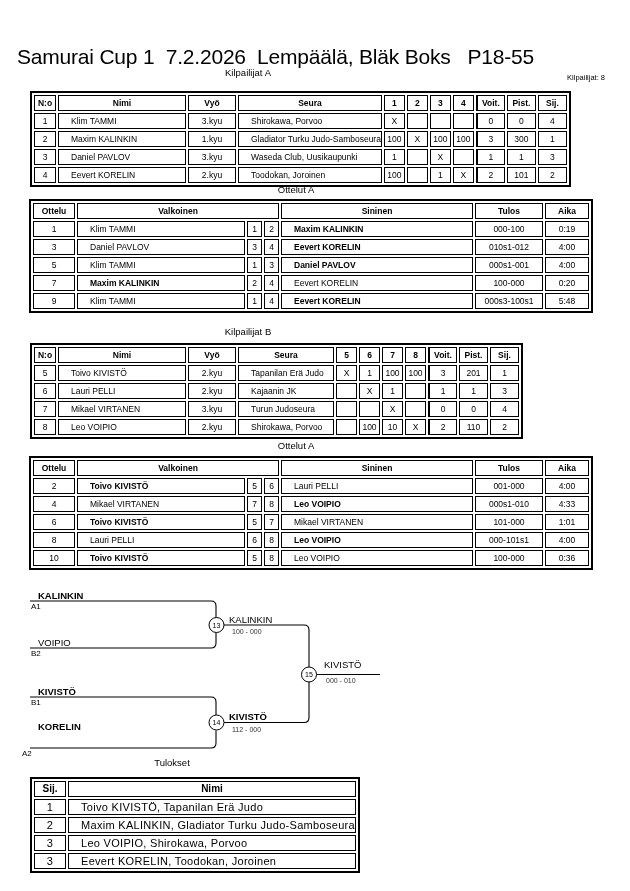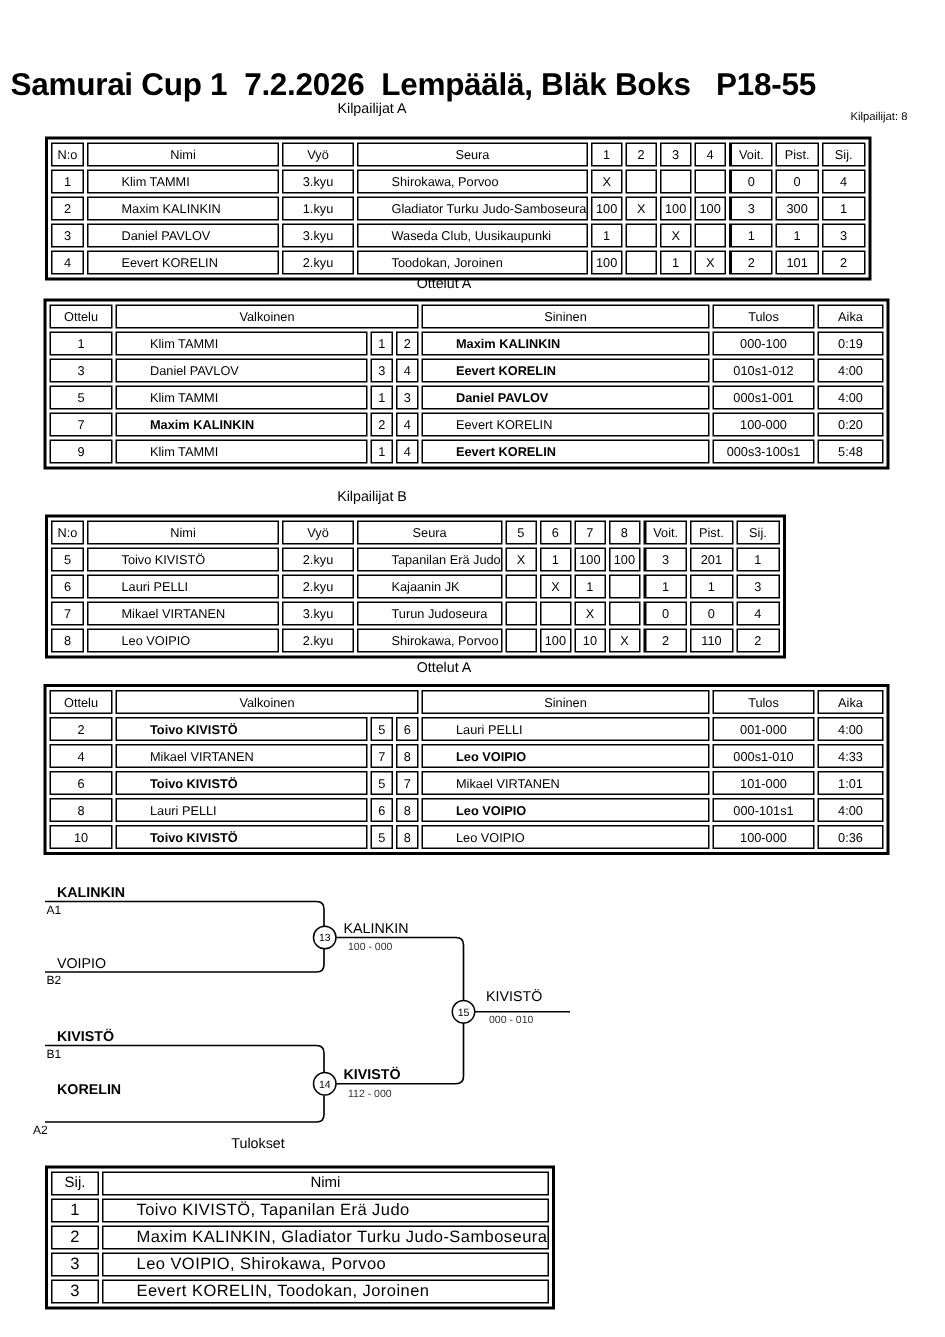--- a/index.html
+++ b/index.html
@@ -1,29 +1,29 @@
 <!DOCTYPE html>
 <html><head>
 <meta charset="utf-8">
 <style>
   html,body{margin:0;padding:0;background:#fff;}
   .page{position:relative;width:630px;height:891px;background:#fff;overflow:hidden;
         font-family:"Liberation Sans","DejaVu Sans",sans-serif;color:#000;}
   .abs{position:absolute;}
-  .main-title{top:45px;left:0;width:551px;text-align:center;font-size:21px;font-weight:bold;
+  .main-title{top:45px;left:0;width:551px;text-align:center;font-size:21px;font-weight:normal;
               white-space:pre;letter-spacing:-0.2px;}
   .comp-count{top:73px;right:25px;font-size:7.5px;}
   .sec-title{font-size:9.5px;font-weight:normal;transform:translateX(-50%);white-space:nowrap;}
 
   table{position:absolute;border-collapse:separate;border-spacing:2px;border:2px solid #000;
         table-layout:fixed;background:#fff;}
   th,td{border:1px solid #000;height:14px;line-height:14px;padding:0;font-size:8.5px;
         white-space:nowrap;box-sizing:border-box;vertical-align:middle;text-align:center;}
-  th{font-weight:normal;}
-  td.l{text-align:left;padding-left:22px;}
+  th{font-weight:bold;}
+  td.l{text-align:left;padding-left:12px;}
   td.ovf{overflow:visible;}
   td.clip{overflow:hidden;}
   .thick{border-left:2px solid #000 !important;}
   td.b{font-weight:bold;}
 
   .t-pool-a{left:30px;top:91px;}
   .t-matches-a{left:29px;top:199px;}
   .t-pool-b{left:30px;top:343px;}
   .t-matches-b{left:29px;top:456px;}
   .t-results{left:30px;top:777px;}

